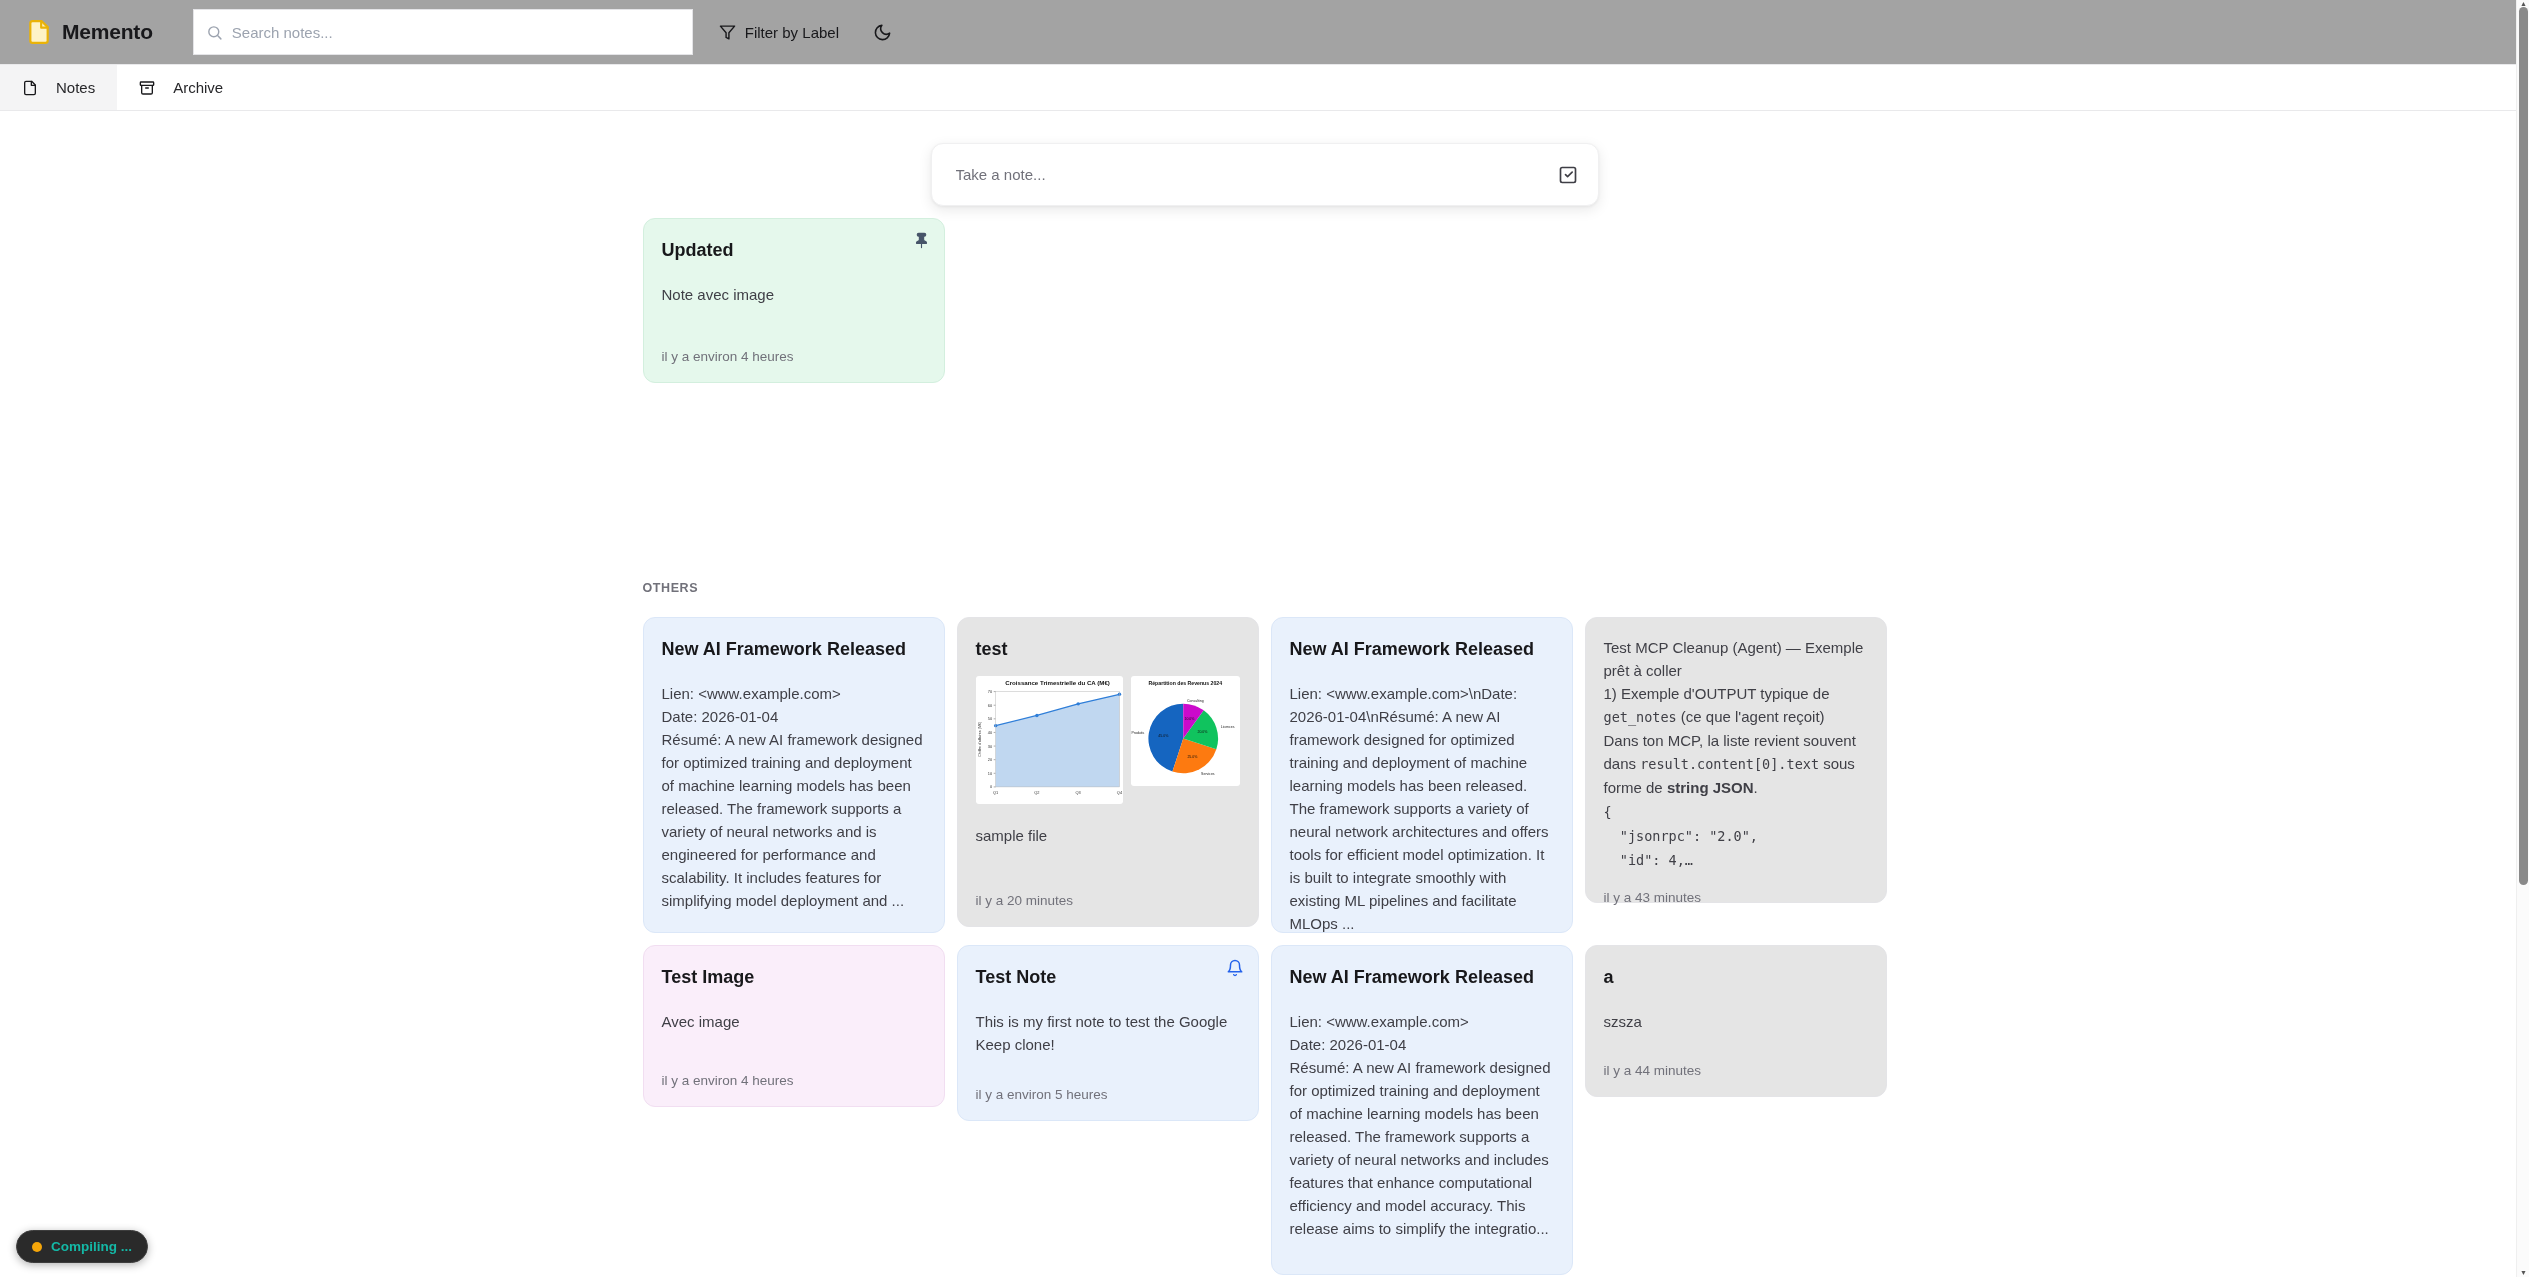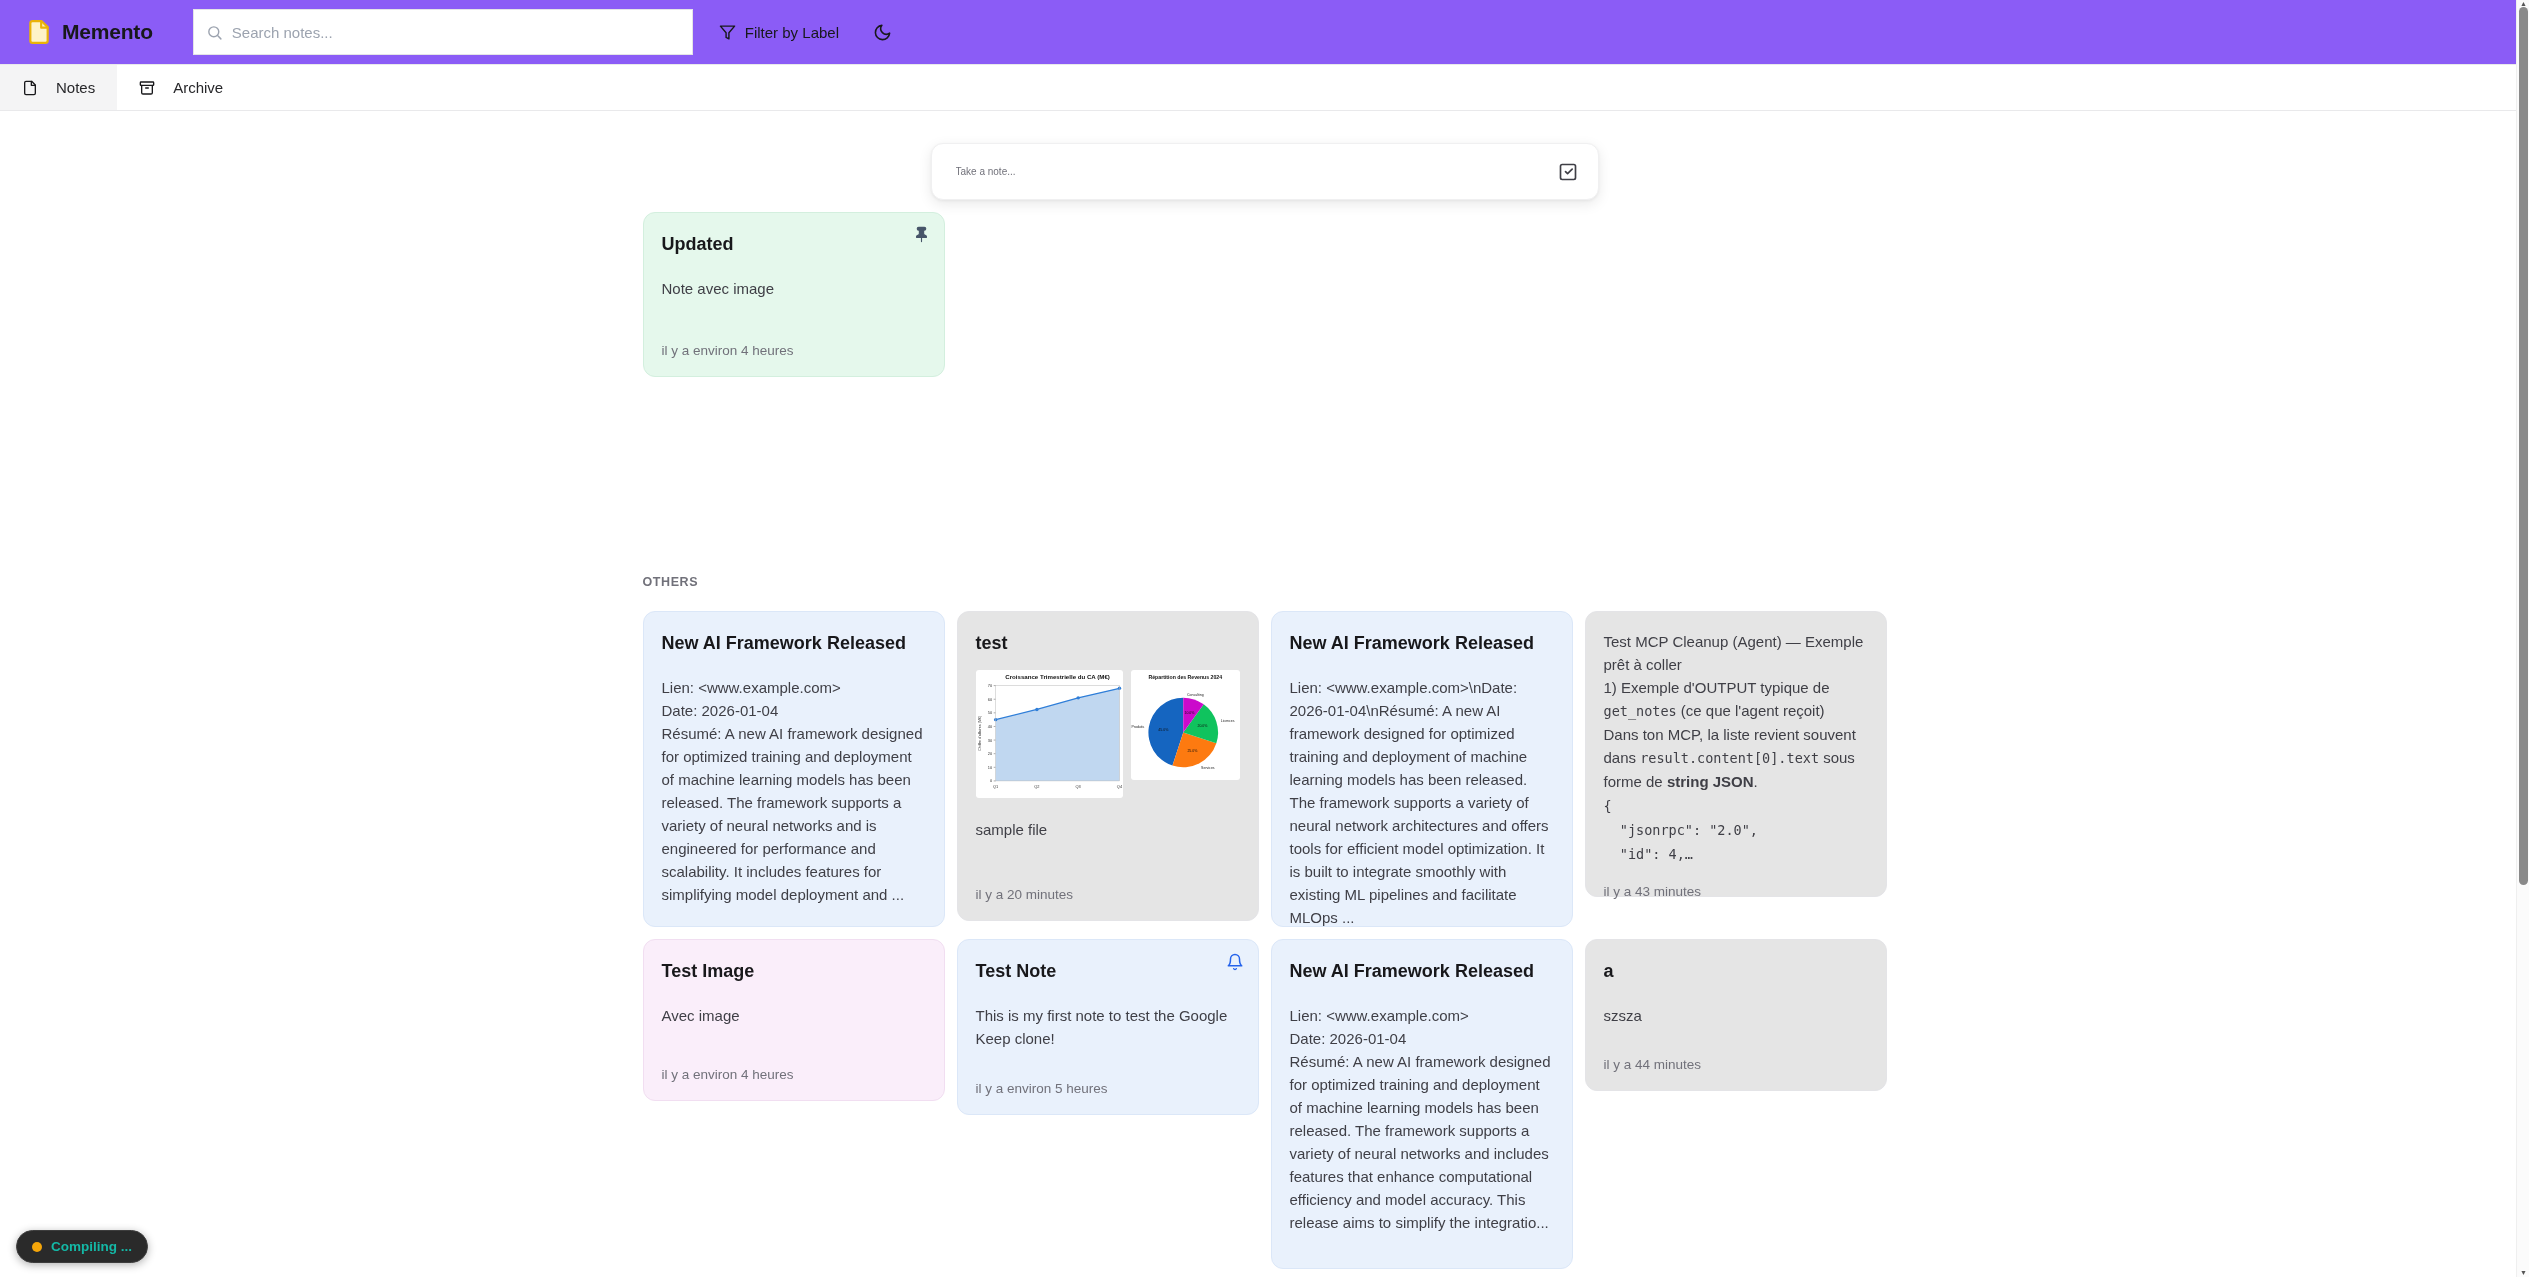--- a/index.html
+++ b/index.html
@@ -1,20 +1,20 @@
 <!DOCTYPE html>
 <html><head>
 <meta charset="utf-8">
 <style>
   * { margin:0; padding:0; box-sizing:border-box; }
   html,body { width:2529px; height:1277px; overflow:hidden; background:#fff;
               font-family:"Liberation Sans", sans-serif; color:#18181b; }
 
   
-  .header { height:64px; display:flex; align-items:center; padding:0 26px; background:#8b5cf6; }
+  .header { height:64px; display:flex; align-items:center; padding:0 26px; background:#a3a3a3; }
   .logo-wrap { display:flex; align-items:center; gap:10px; }
   .app-title { font-size:21px; font-weight:700; letter-spacing:-0.2px; }
   .search-box { margin-left:40px; width:500px; height:46px; border:1px solid #e4e4e7; border-radius:0;
                 display:flex; align-items:center; gap:9px; padding:0 12px; background:#fff; }
   .search-box input { border:none; outline:none; flex:1; font-size:15px; color:#27272a;
                       font-family:"Liberation Sans", sans-serif; background:transparent; }
   .search-box input::placeholder { color:#9ca3af; }
   .filter-btn { margin-left:26px; display:flex; align-items:center; gap:9px; font-size:15px;
                 font-weight:500; color:#18181b; background:none; border:none; cursor:pointer;
                 font-family:"Liberation Sans", sans-serif; }
@@ -24,21 +24,21 @@
   .tabbar { height:47px; border-top:1px solid #e9e9eb; border-bottom:1px solid #e9e9eb; display:flex; background:#fff; }
   .tab { display:flex; align-items:center; justify-content:center; gap:18px; padding:0 22px;
          font-size:15px; font-weight:500; color:#27272a; cursor:pointer; background:#fff; border:none;
          font-family:"Liberation Sans", sans-serif; min-width:110px; }
   .tab.active { background:#f4f4f5; }
 
   
   .composer { width:668px; margin:32px auto 0; background:#fff; border:1px solid #f0f0f1; border-radius:12px;
               box-shadow:0 4px 14px rgba(0,0,0,0.09), 0 1px 3px rgba(0,0,0,0.05);
               padding:10px 14px; display:flex; align-items:center; gap:10px; }
-  .composer input { flex:1; border:none; outline:none; font-size:10px; padding:12px 10px;
+  .composer input { flex:1; border:none; outline:none; font-size:15px; padding:12px 10px;
                     color:#27272a; font-family:"Liberation Sans", sans-serif; }
   .composer input::placeholder { color:#71717a; }
   .icon-btn { background:none; border:none; cursor:pointer; display:flex; align-items:center; padding:6px; }
 
   
   .content { width:1244px; margin:0 auto; }
   .section-label { font-size:12.5px; font-weight:700; letter-spacing:0.6px; color:#71717a; }
   .label-pinned { margin-top:42px; }
   .label-others { margin-top:198px; }
   .pinned-grid { margin-top:12px; }

